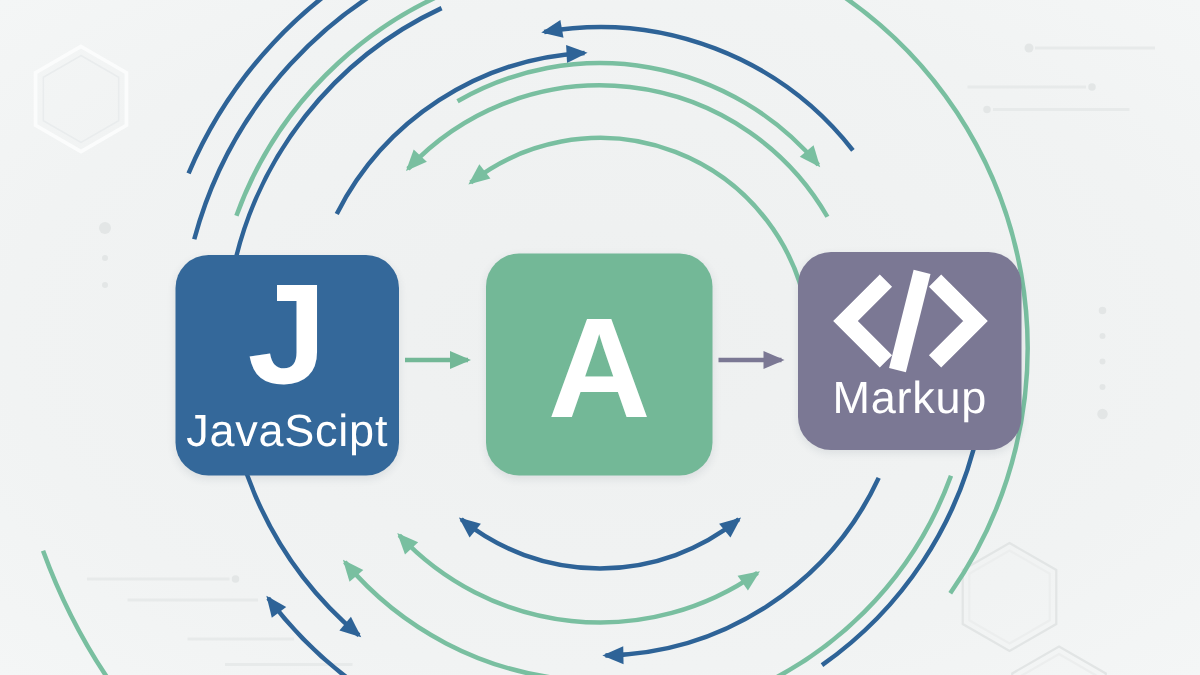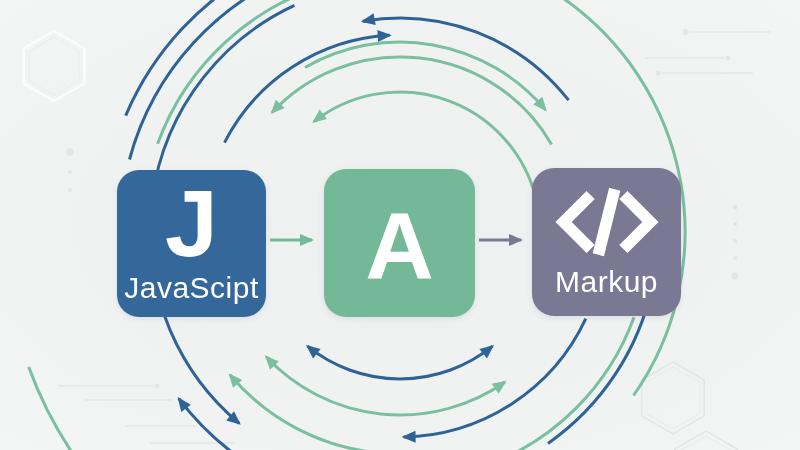--- a/index.html
+++ b/index.html
@@ -28,21 +28,21 @@
     flex:1;display:flex;align-items:center;justify-content:center;
     padding-top:10px;
   }
   .block .block-label{
     font-size:30px;font-weight:400;letter-spacing:0.5px;
     padding-bottom:17px;
   }
   .block-js{left:117px;top:170px;width:149px;height:147px;background:#34689a;}
   .block-apis{left:324px;top:169px;width:151px;height:148px;background:#73b897;}
   .block-apis .block-label{letter-spacing:3px;}
-  .block-markup{left:532px;top:168px;width:149px;height:148px;background:#7b7894;}
+  .block-markup{left:532px;top:168px;width:149px;height:132px;background:#7b7894;}
 </style>
 </head>
 <body>
 
 <div class="stage">
 
   <svg class="bg-svg" viewBox="0 0 800 450" aria-hidden="true">
     <defs>
       <marker id="arrB" markerUnits="userSpaceOnUse" markerWidth="16" markerHeight="14" viewBox="0 0 16 14" refX="13" refY="7" orient="auto-start-reverse">
         <path d="M1,1 L15,7 L1,13 Z" fill="#2e6397"></path>

